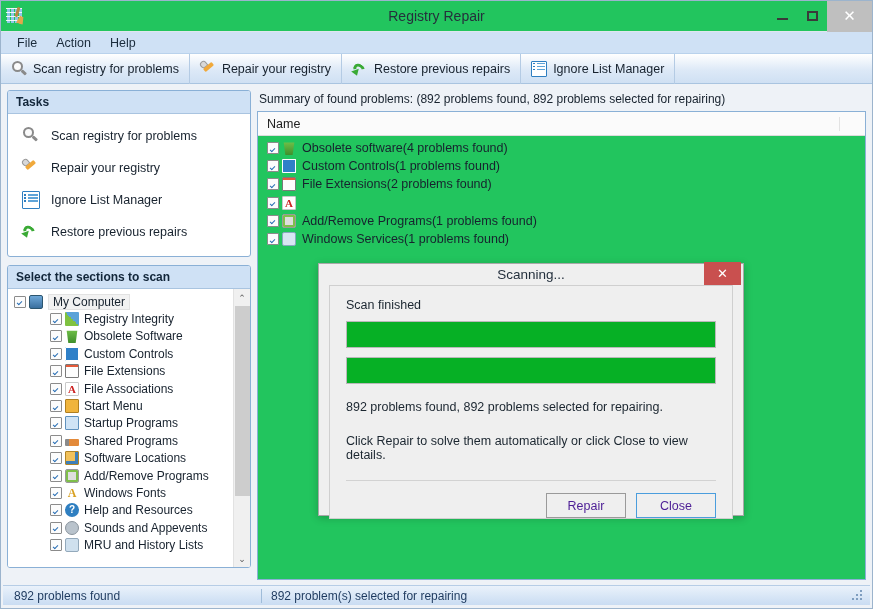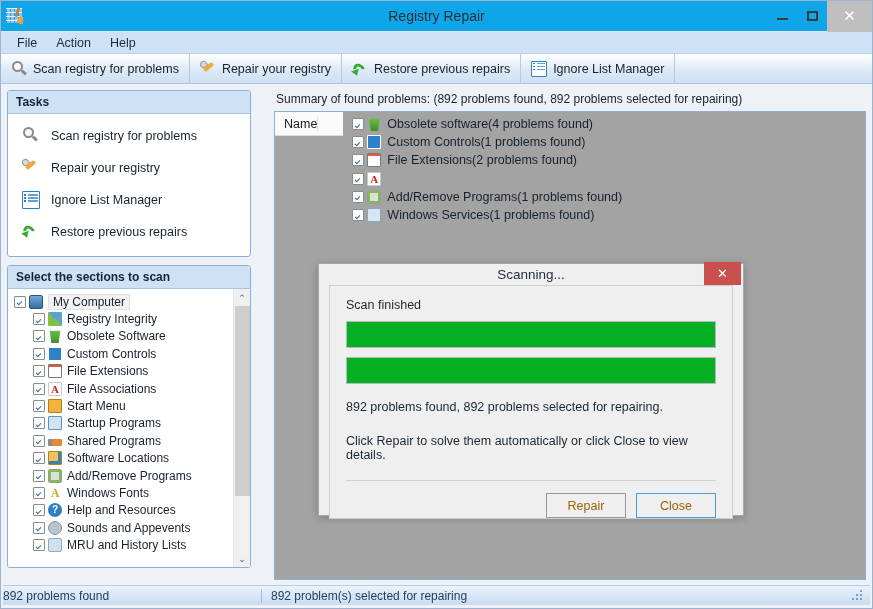--- a/index.html
+++ b/index.html
@@ -14,21 +14,21 @@
     position: relative;
     width: 873px; height: 609px;
     background: #eef2f7;
     border: 1px solid #9cb4cd;
     display: flex; flex-direction: column;
   }
 
   
   .titlebar {
     height: 31px; min-height: 31px;
-    background: #0ea5e9;
+    background: #22c55e;
     border-bottom: 1px solid #dfe6ee;
     display: flex; align-items: center;
     position: relative;
   }
   .app-icon { width: 22px; height: 22px; margin-left: 5px; position: relative; }
   .app-icon .grid {
     position: absolute; left: 0; top: 3px;
     width: 16px; height: 15px;
     background:
       linear-gradient(to right, transparent 0 1px, #8fc5ea 1px 4px, transparent 4px 5px,
@@ -104,38 +104,38 @@
     border-left:4px solid transparent;border-right:4px solid transparent;border-top:6px solid #3aaa35;
     transform:rotate(-20deg);}
   
   .ico-list{background:#ffffff;border:1.5px solid #2f7fc1;border-radius:1px;}
   .ico-list::before{content:"";position:absolute;left:1px;top:1.5px;width:2px;height:9px;
     background:repeating-linear-gradient(to bottom,#2f7fc1 0 1.5px,transparent 1.5px 3px);}
   .ico-list::after{content:"";position:absolute;left:5px;top:1.5px;right:1px;height:9px;
     background:repeating-linear-gradient(to bottom,#5fa4d8 0 1.5px,transparent 1.5px 3px);}
 
   
-  .body-area { flex: 1; display: flex; padding: 6px 6px 0 6px; gap: 23px; min-height: 0; }
+  .body-area { flex: 1; display: flex; padding: 6px 6px 0 6px; gap: 6px; min-height: 0; }
 
   .sidebar { width: 244px; display: flex; flex-direction: column; gap: 8px; }
   .panel { background: #ffffff; border: 1px solid #8ab0d6; border-radius: 3px; overflow: hidden; }
   .panel-head {
     background: #cfe1f5; border-bottom: 1px solid #a9c4e0;
     font-size: 12px; font-weight: bold; color: #12263a; padding: 4px 8px;
   }
 
   .tasks-body { padding: 6px 0 8px 0; }
   .task-row { display:flex; align-items:center; gap:11px; padding: 7px 0 7px 14px; font-size: 12.5px; color:#17222e; }
   .task-ico { width:18px; height:18px; position:relative; flex:0 0 18px; }
 
   .tree-body { position: relative; height: 278px; overflow: hidden; background:#fff; }
   .tree-scrollarea { position:absolute; left:0; top:0; right:17px; bottom:0; padding: 4px 0 0 0; }
   .tree-row { display:flex; align-items:center; height:17.4px; font-size:12px; color:#17222e; white-space:nowrap; }
   .tree-row.root { padding-left: 6px; }
-  .tree-row.child { padding-left: 25px; }
+  .tree-row.child { padding-left: 25px; margin-left: 17px; }
   .tree-row .lbl { margin-left: 5px; }
   .tree-row.root .lbl { background:#f2f2f2; border:1px solid #e2e2e2; padding:0 4px; }
   .cb {
     width:12px;height:12px;flex:0 0 12px;border:1px solid #8b8b8b;background:#fcfcfc;
     position:relative;border-radius:1px;
   }
   .cb::after{
     content:"";position:absolute;left:2px;top:4.5px;width:4px;height:2px;
     border-left:1.8px solid #2a6fb5;border-bottom:1.8px solid #2a6fb5;transform:rotate(-45deg);
   }
@@ -146,37 +146,37 @@
     background:#f0f0f0; border-left:1px solid #e2e2e2;
     display:flex; flex-direction:column; align-items:center;
   }
   .sb-arrow { width:17px;height:17px;display:flex;align-items:center;justify-content:center;color:#5a5a5a;font-size:9px;}
   .sb-track { flex:1; width:17px; position:relative; }
   .sb-thumb { position:absolute; left:1px; right:1px; top:0px; height:190px; background:#cdcdcd; }
 
   
   .main { flex:1; display:flex; flex-direction:column; min-width:0; }
   .summary { font-size:12px; color:#17222e; padding:2px 0 5px 2px; }
-  .listview { flex:1; background:#a3a3a3; border:1px solid #8ab0d6; display:flex; flex-direction:row; min-height:0; }
+  .listview { flex:1; background:#22c55e; border:1px solid #8ab0d6; display:flex; flex-direction:column; min-height:0; }
   .lv-head { height:24px; background:#fbfbfb; border-bottom:1px solid #dcdcdc; display:flex; align-items:center; }
   .lv-col { font-size:12.5px; color:#202020; padding-left:9px; flex:1; }
   .lv-col.divider { border-right:1px solid #e3e3e3; }
   .lv-col.last { flex:0 0 25px; padding:0; }
   .lv-body { flex:1; padding:3px 0 0 0; overflow:hidden; }
   .lv-row { display:flex; align-items:center; height:18.2px; padding-left:9px; font-size:12.5px; color:#17222e; }
   .lv-row .lbl { margin-left:6px; }
 
   
   .statusbar {
     height:20px; min-height:20px; margin:5px 2px 3px 2px;
     background: linear-gradient(to bottom,#eaf2fb 0%,#c9dcf2 100%);
     border-top:1px solid #b6cde6;
     display:flex; align-items:center; font-size:12px; color:#1e3a5f;
   }
-  .sb-cell-1 { width:258px; padding-left:0; }
+  .sb-cell-1 { width:258px; padding-left:11px; }
   .sb-sep { width:1px; height:14px; background:#9fbcd9; }
   .sb-cell-2 { flex:1; padding-left:9px; }
   .grip { width:14px;height:12px;margin-right:4px;position:relative;}
   .grip i{position:absolute;width:2px;height:2px;background:#7f9ec0;}
 
   
   .overlay { position:absolute; left:0; top:0; right:0; bottom:0; }
   .dialog {
     position:absolute; left:317px; top:262px; width:426px; height:253px;
     background:#efefef; border:1px solid #a8a8a8;
@@ -190,21 +190,21 @@
     background:#c9504f; color:#fff; display:flex; align-items:center; justify-content:center; font-size:13px;
   }
   .dlg-inner { margin:0 10px 10px 10px; flex:1; border:1px solid #cfcfcf; background:#efefef; padding:12px 16px 0 16px; display:flex; flex-direction:column; }
   .scan-status { font-size:12.5px; color:#1b2630; margin-bottom:9px; }
   .pbar { height:27px; background:#06b025; border:1px solid #b9b9b9; margin-bottom:9px; }
   .dlg-msg { font-size:12.5px; color:#1b2630; text-align:left; margin-top:7px; }
   .dlg-msg.second { margin-top:20px; }
   .dlg-sep { height:1px; background:#d2d2d2; margin:18px 0 0 0; }
   .dlg-btns { display:flex; justify-content:flex-end; gap:10px; padding:12px 0 0 0; }
   .dlg-btn {
-    width:80px; height:25px; font-size:12.5px; color:#a16207;
+    width:80px; height:25px; font-size:12.5px; color:#4c1d95;
     background:#efefef; border:1px solid #9a9a9a;
     display:flex; align-items:center; justify-content:center;
   }
   .dlg-btn.focus { border:1.5px solid #4a9ddd; }
 </style>
 </head>
 <body>
 
 <div class="window">
 

